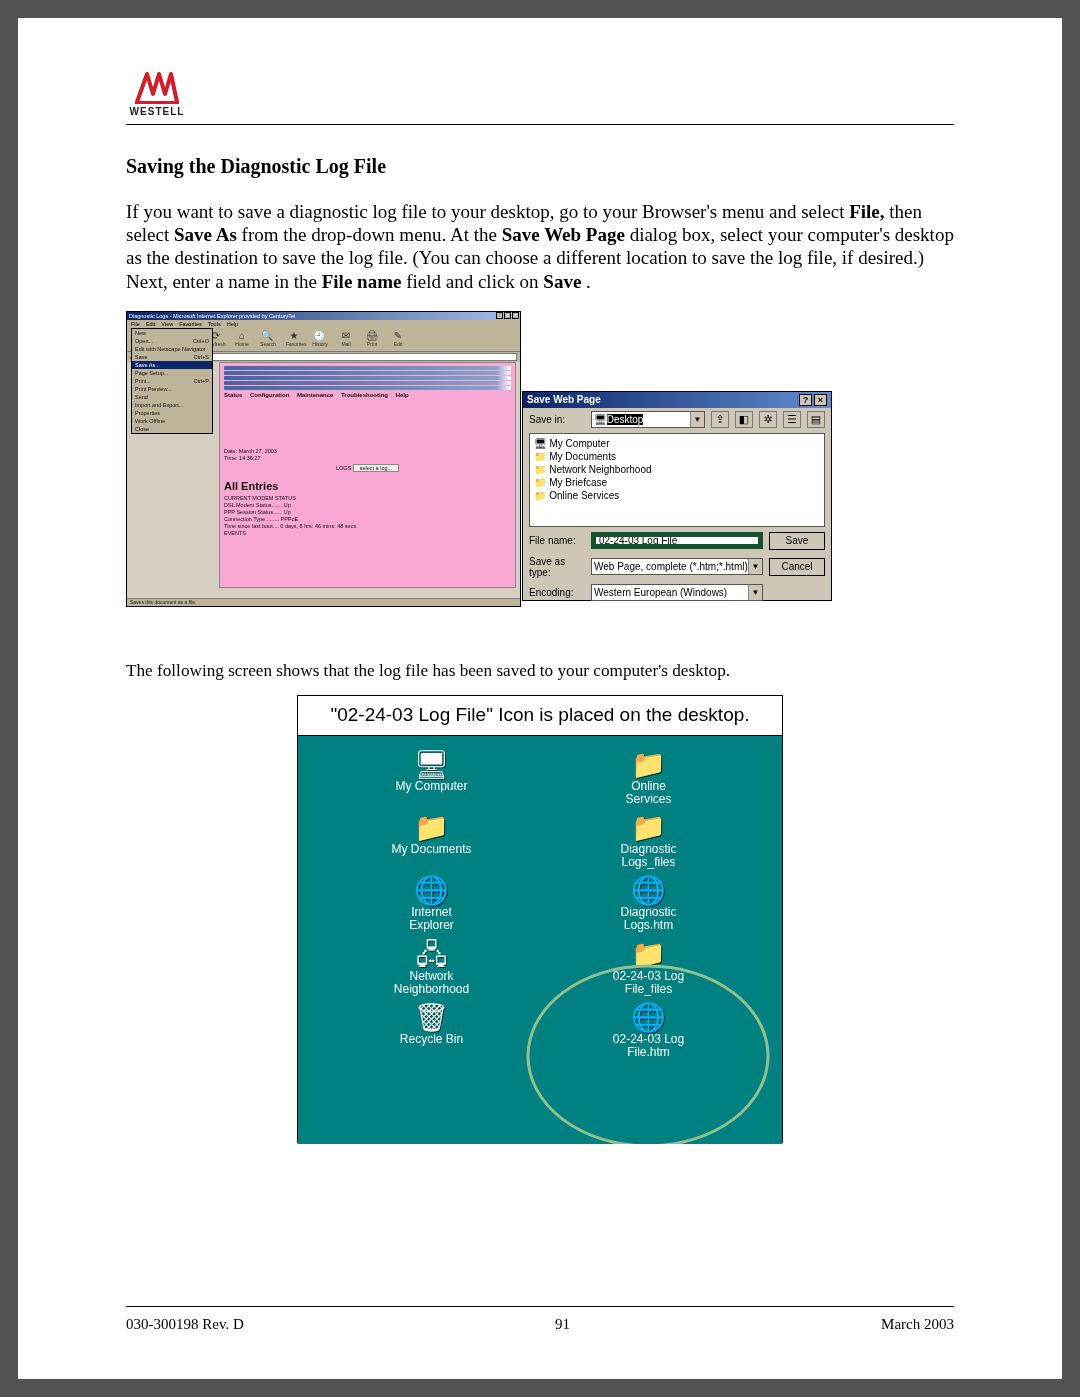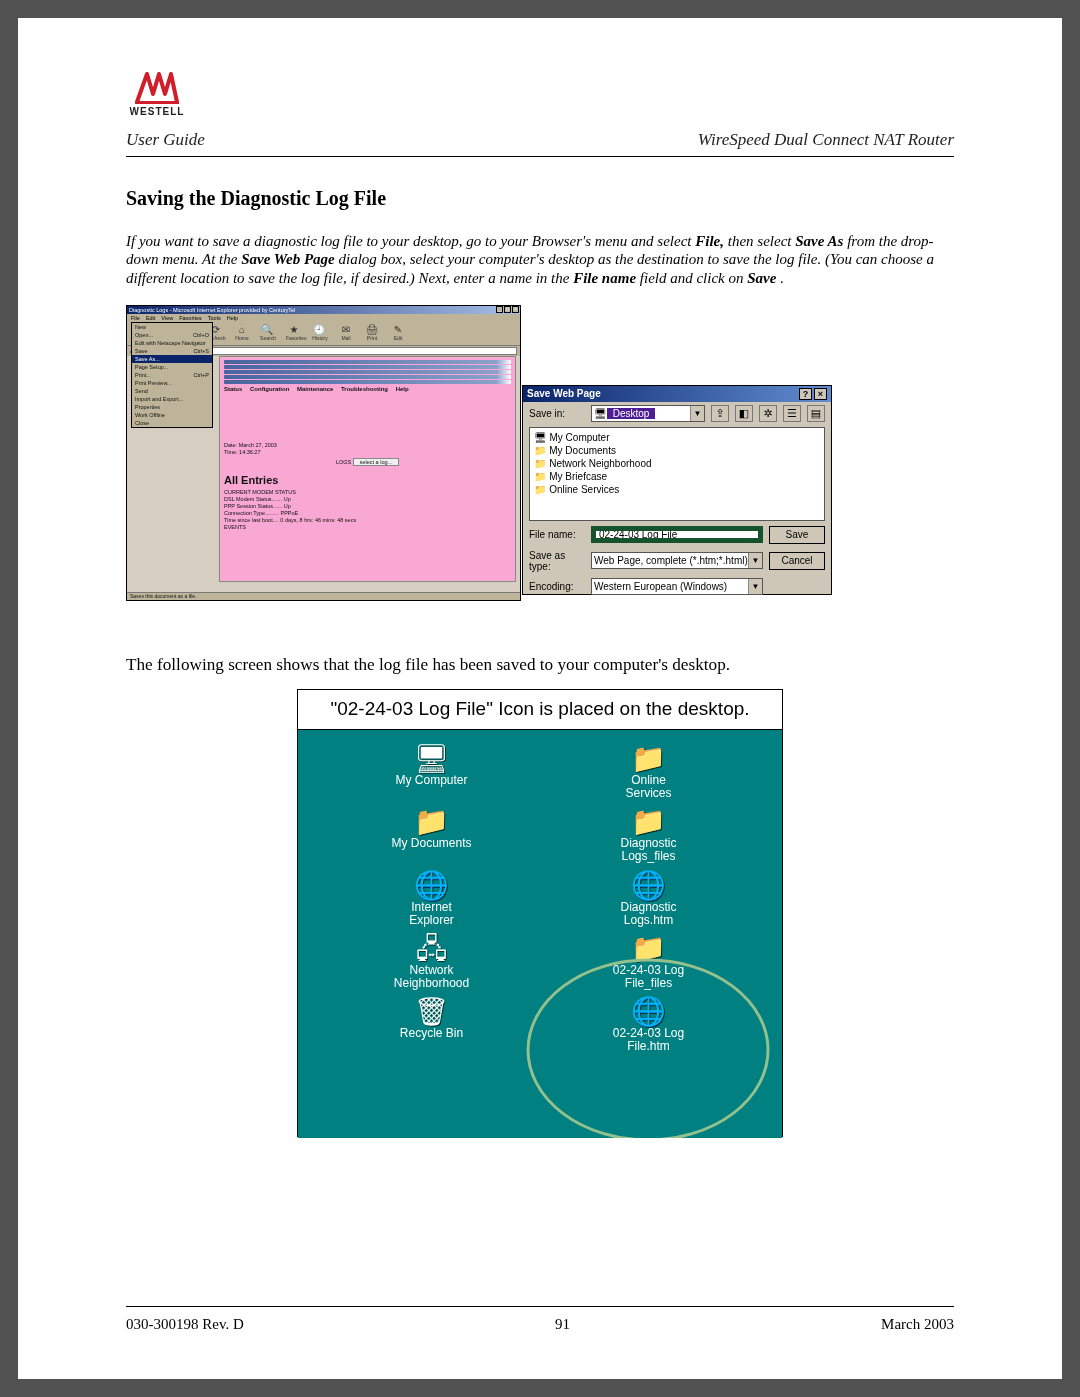--- a/index.html
+++ b/index.html
@@ -31,21 +31,21 @@
     font-family: Arial, sans-serif; font-weight: bold;
     font-size: 10px; letter-spacing: 1px; color: #222; margin-top: 2px;
   }
   .guide-row {
     display: flex; justify-content: space-between;
     font-style: italic; font-size: 17px; color: #222;
     margin-top: 8px; margin-bottom: 6px;
   }
   hr.rule { border: none; border-top: 1px solid #000; margin: 2px 0 30px 0; }
   .section-title { font-size: 20px; font-weight: bold; margin-bottom: 22px; }
-  .body-text { font-size: 15px; line-height: 1.22; margin-bottom: 18px; font-style: italic; }
+  .body-text { font-size: 19px; line-height: 1.22; margin-bottom: 18px; }
   .body-text b { font-weight: bold; }
 
   
   .shot1 {
     position: relative; width: 706px; height: 296px; margin-top: 4px;
     margin-bottom: 54px;
   }
   .ie-window {
     position: absolute; left: 0; top: 0; width: 395px; height: 296px;
     background: #d6cec0; border: 1px solid #000;
@@ -102,21 +102,21 @@
   }
   .savedlg .ttl .wb { display:flex; gap:2px; }
   .savedlg .ttl .wb span { width:13px; height:12px; background:#cec7b8; border:1px solid #000; font-size:9px; text-align:center; line-height:10px; color:#000; }
   .savedlg .row { display:flex; align-items:center; gap:6px; padding:3px 6px; }
   .savedlg .lbl { width:56px; }
   .savedlg .fld-dd {
     background:#fff; border:1px solid #555; height:17px; flex:1;
     display:flex; align-items:center; padding:0 2px; position:relative;
     font-size:10px;
   }
-  .fld-dd .sel { background:#4c1d95; color:#fff; padding:0 6px; }
+  .fld-dd .sel { background:#000000; color:#fff; padding:0 0; }
   .fld-dd .arrow { position:absolute; right:0; top:0; bottom:0; width:14px;
     background:#cec7b8; border-left:1px solid #888; text-align:center; font-size:8px; line-height:15px; }
   .ico-row { display:flex; gap:6px; }
   .ico-row span { width:18px; height:17px; border:1px solid #777; background:#cec7b8; font-size:11px; text-align:center; line-height:15px; }
   .filelist {
     margin:2px 6px; height:94px; background:#fff; border:1px solid #555;
     padding:3px 4px; font-size:10px; line-height:13px;
   }
   .filelist div::before { content:"📁 "; font-size:10px; }
   .filelist div:first-child::before { content:"🖥 "; }
@@ -171,24 +171,20 @@
     <div class="logo">
       <div class="logo-mark">
         <svg viewBox="0 0 44 34">
             <path d="M2 32 L12 4 L18 24 L24 4 L30 24 L36 4 L42 32" fill="none" stroke="#d01e2a" stroke-width="4" stroke-linejoin="round"></path>
           </svg>
       </div>
       <div class="logo-text">WESTELL</div>
     </div>
   </div>
 
-  <div class="guide-row">
-    <span>User Guide</span>
-    <span>WireSpeed Dual Connect NAT Router</span>
-  </div>
   <hr class="rule">
 
   <div class="section-title">Saving the Diagnostic Log File</div>
 
   <p class="body-text">
     <span>If you want to save a diagnostic log file to your desktop, go to your Browser's menu and select </span>
     <b>File,</b>
     <span> then select </span>
     <b>Save As</b>
     <span> from the drop-down menu. At the </span>

